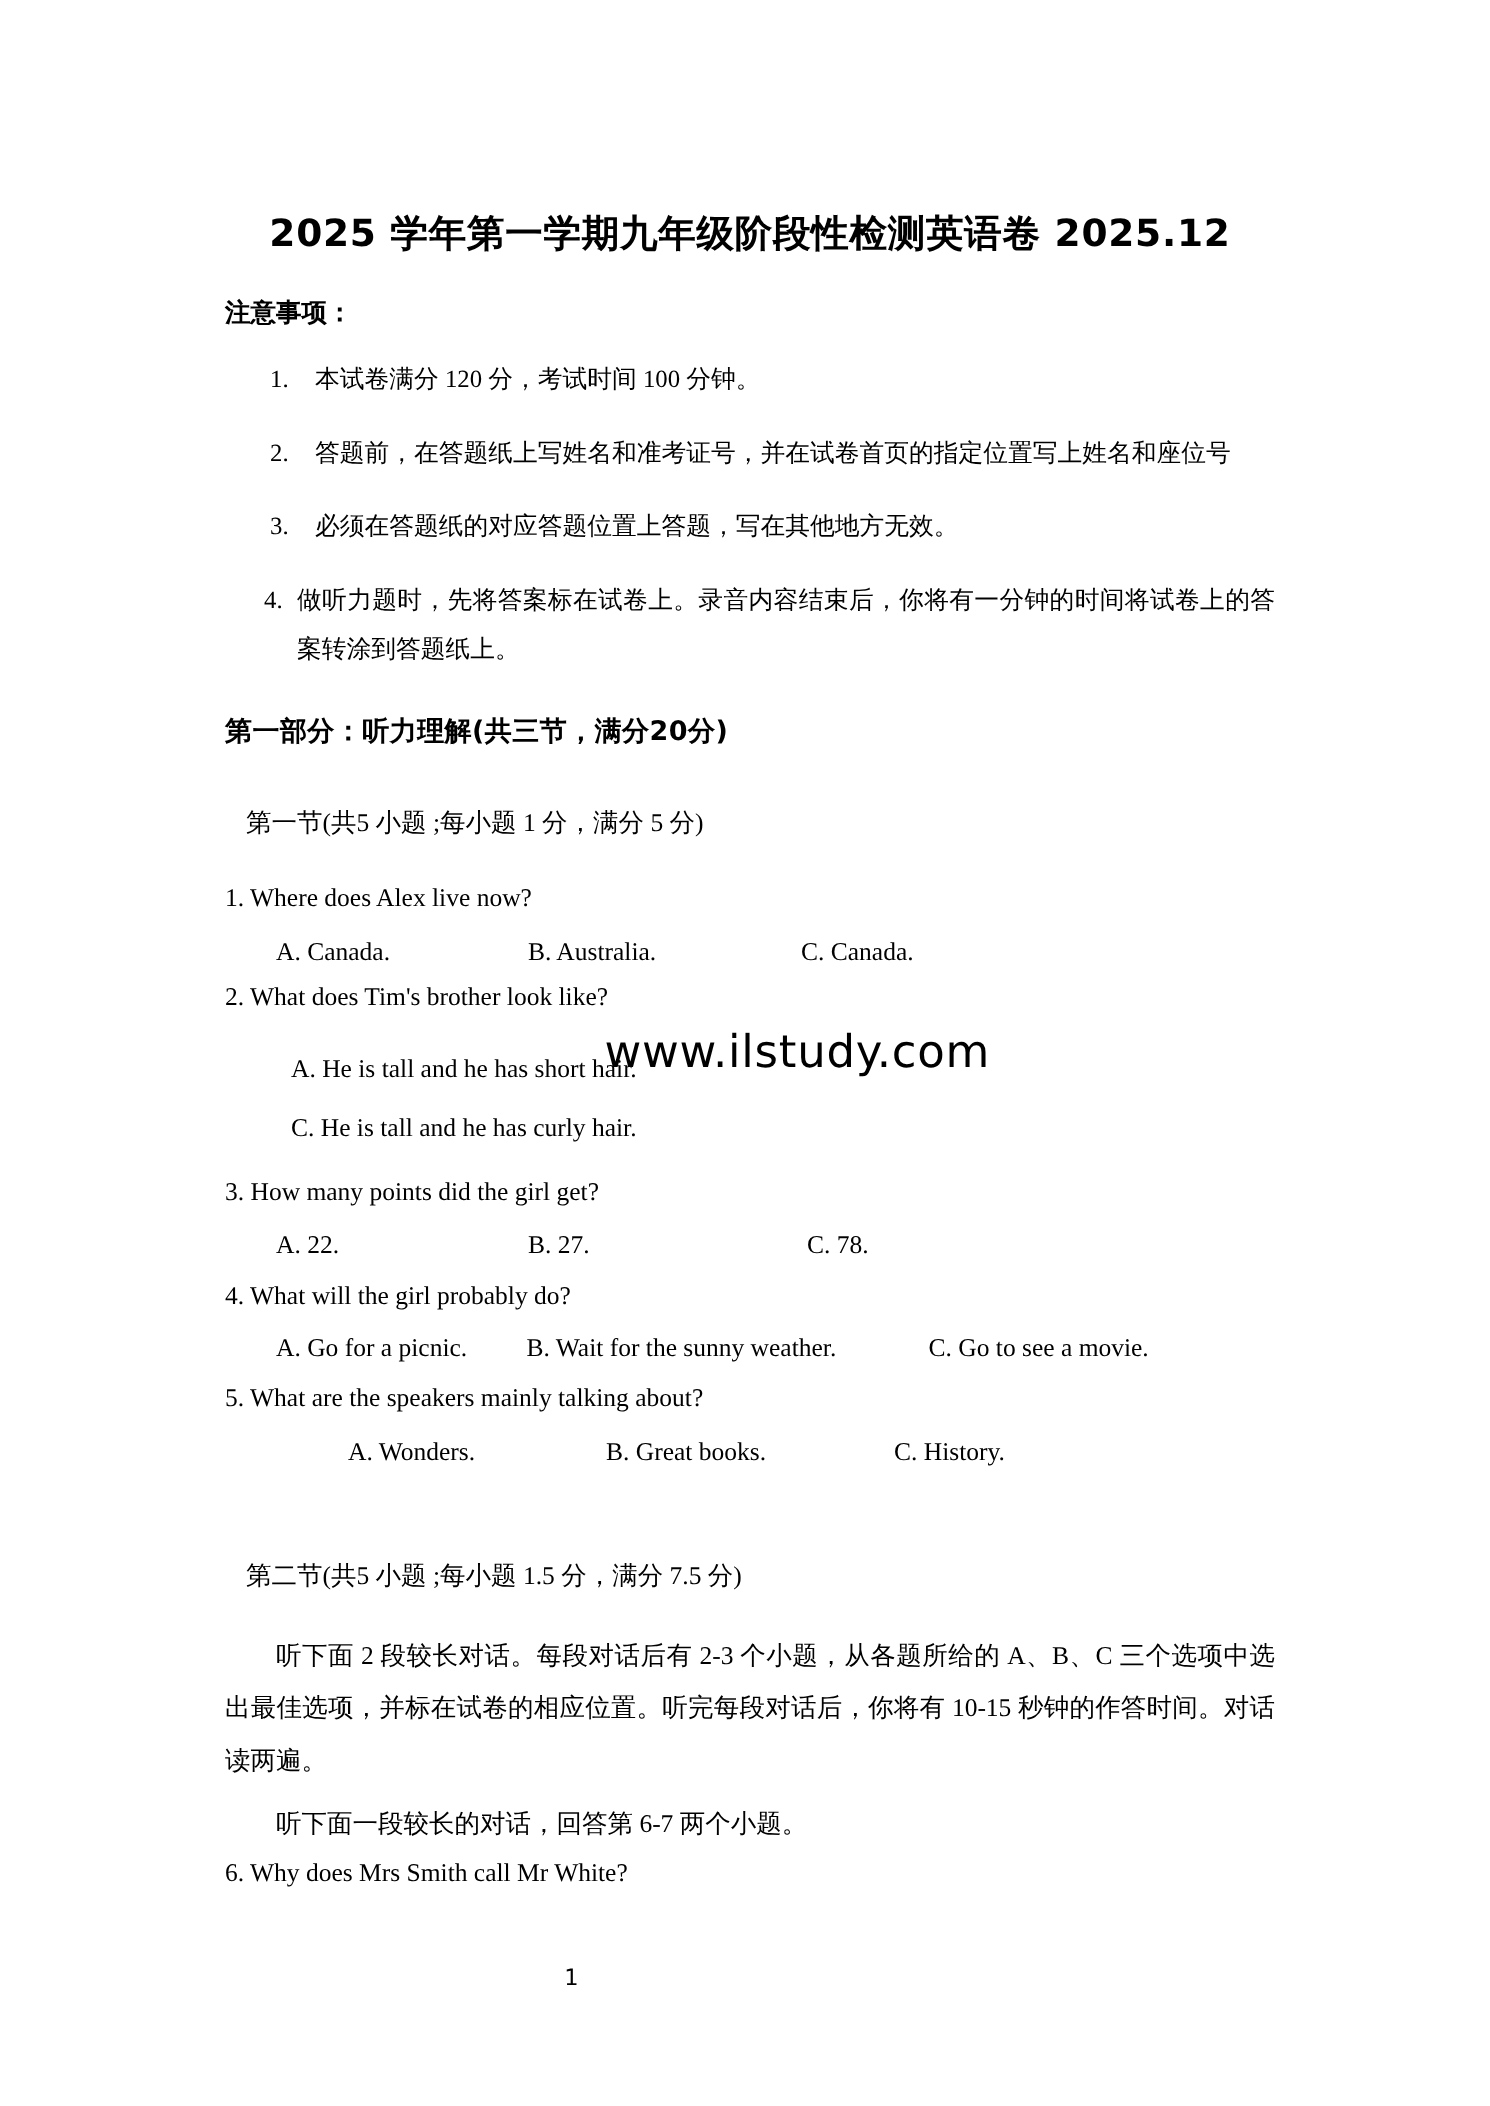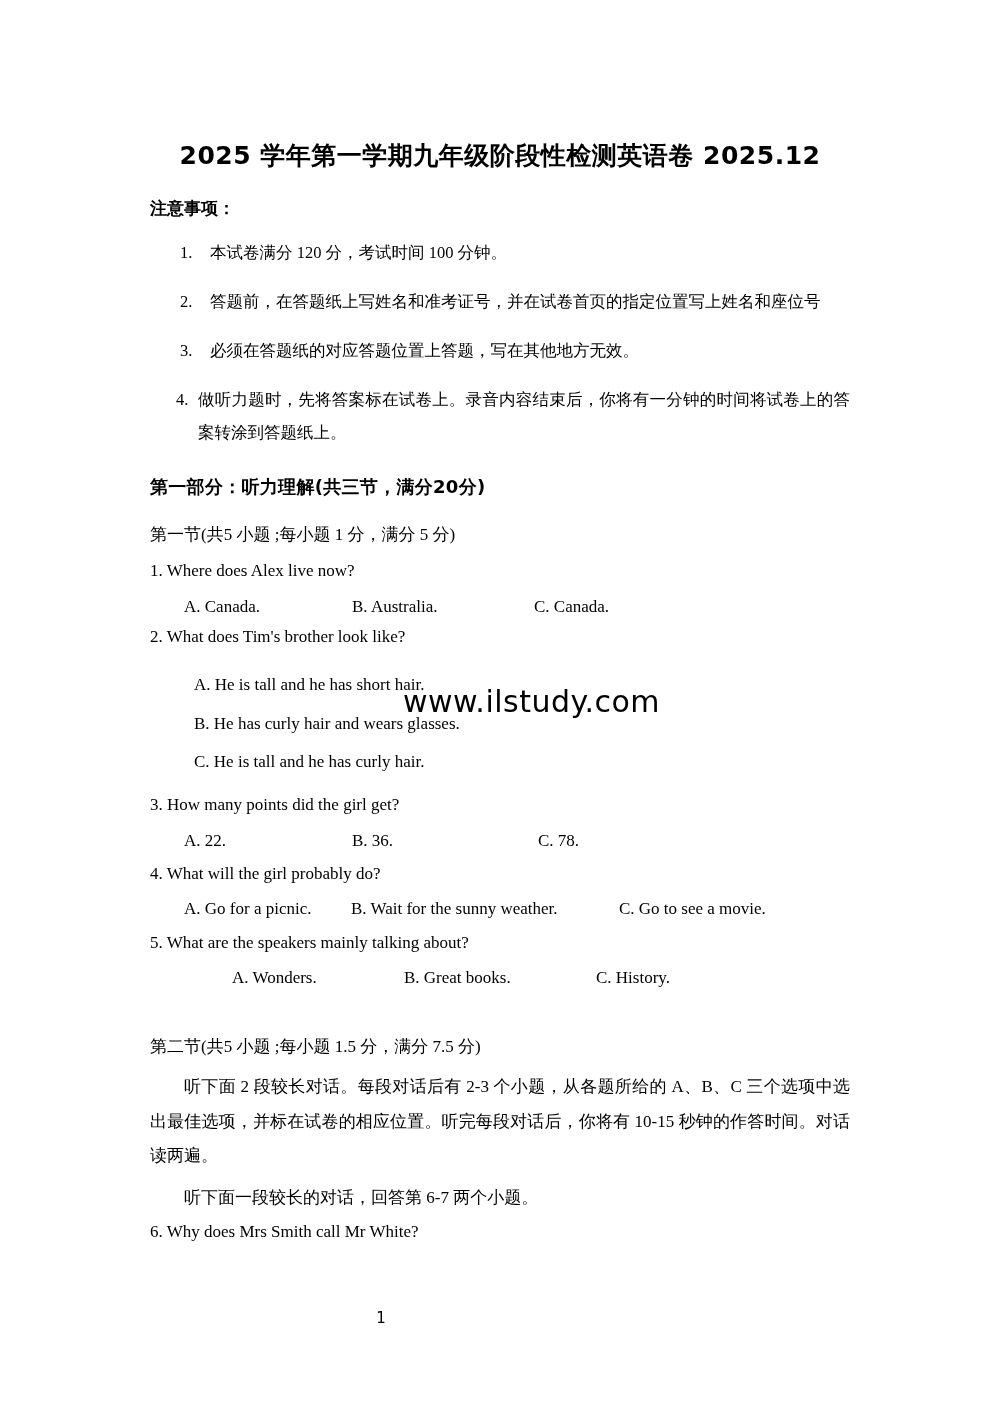--- a/index.html
+++ b/index.html
@@ -94,21 +94,21 @@
     margin: 0;
     padding-top: 26px;
     font-family: "DejaVu Sans", "Liberation Sans", sans-serif;
     font-weight: bold;
     font-size: 18px;
     letter-spacing: 0.3px;
   }
 
   
   .section-heading {
-    margin: 0;
+    margin: 14px;
     padding-top: 20px;
     font-family: "Liberation Serif", "DejaVu Serif", serif;
     font-size: 17px;
     line-height: 1.9;
   }
 
   
   .instruction {
     margin: 0;
     padding-top: 6px;
@@ -224,27 +224,26 @@
     <p class="section-heading">第一节(共5 小题 ;每小题 1 分，满分 5 分)</p>
 
     <p class="question">1. Where does Alex live now?</p>
     <p class="options-row cols-wide">
       <span class="opt">A. Canada.</span><span class="opt">B. Australia.</span><span class="opt">C. Canada.</span>
     </p>
 
     <p class="question tight">2. What does Tim's brother look like?</p>
     <div class="options-stack">
       <p class="opt-line">A. He is tall and he has short hair.</p>
-      <p class="opt-line">B. He has curly hair and wears glasses.</p>
       <p class="opt-line">C. He is tall and he has curly hair.</p>
     </div>
 
     <p class="question">3. How many points did the girl get?</p>
     <p class="options-row cols-num">
-      <span class="opt">A. 22.</span><span class="opt">B. 36.</span><span class="opt">C. 78.</span>
+      <span class="opt">A. 22.</span><span class="opt">B. 27.</span><span class="opt">C. 78.</span>
     </p>
 
     <p class="question">4. What will the girl probably do?</p>
     <p class="options-row cols-long">
       <span class="opt">A. Go for a picnic.</span><span class="opt">B. Wait for the sunny weather.</span><span class="opt">C. Go to see a movie.</span>
     </p>
 
     <p class="question">5. What are the speakers mainly talking about?</p>
     <p class="options-row cols-mid">
       <span class="opt">A. Wonders.</span><span class="opt">B. Great books.</span><span class="opt">C. History.</span>

